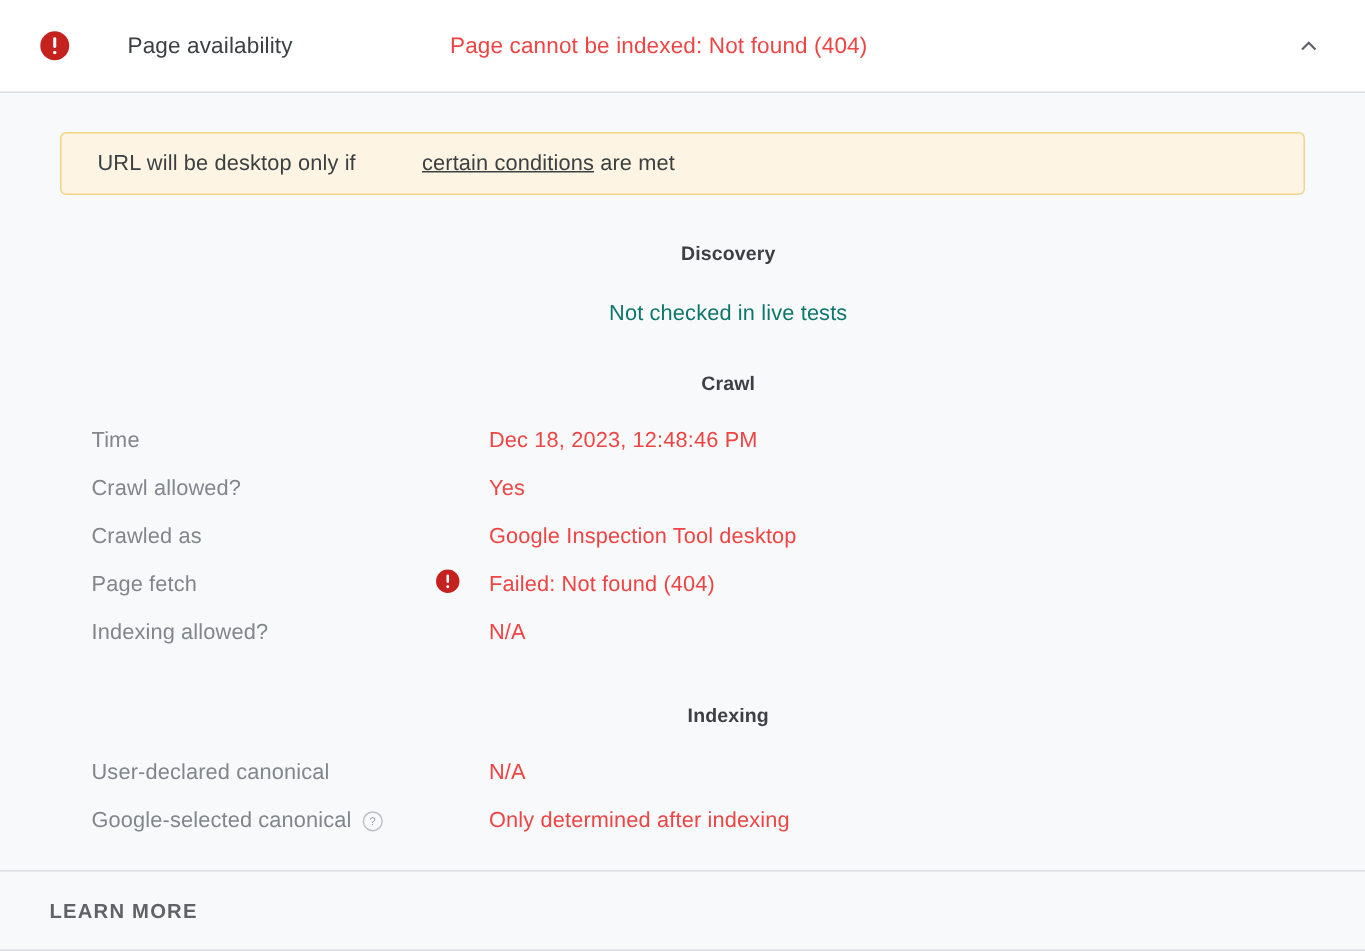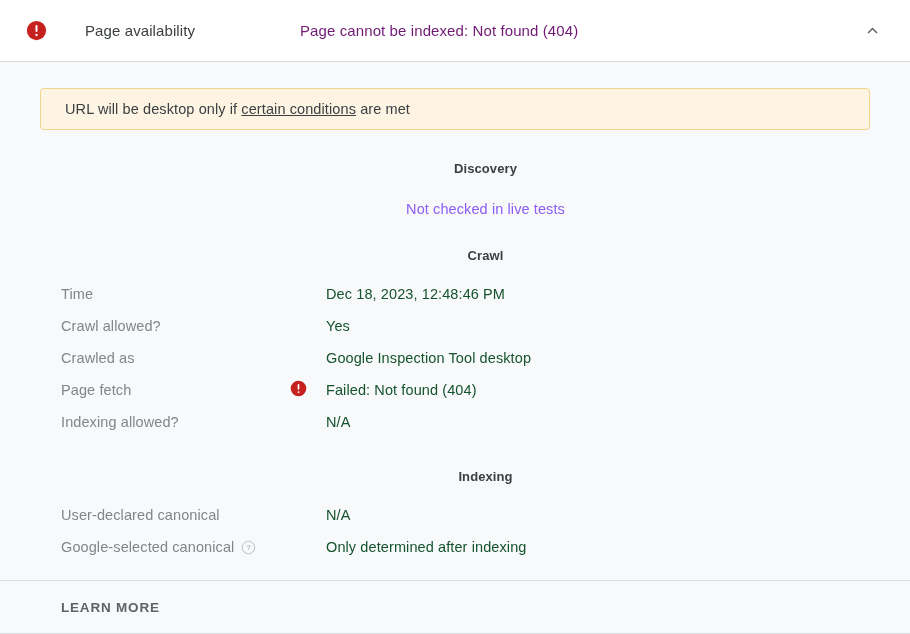--- a/index.html
+++ b/index.html
@@ -50,21 +50,21 @@
     font-size: 15px;
     color: #3c4043;
     margin-left: 37px;
     width: 215px;
     flex: 0 0 auto;
     white-space: nowrap;
     letter-spacing: .1px;
   }
   .header-status {
     font-size: 15px;
-    color: #701a75;
+    color: #ef4444;
     flex: 1 1 auto;
     white-space: nowrap;
     letter-spacing: .1px;
   }
   .collapse-btn {
     width: 48px;
     height: 48px;
     margin-right: 14px;
     display: flex;
     align-items: center;
@@ -96,38 +96,39 @@
   }
   .notice-text {
     font-size: 14.5px;
     color: #3c4043;
     letter-spacing: .1px;
   }
   .notice-link {
     color: #3c4043;
     text-decoration: underline;
     cursor: pointer;
+    margin-left: 40px;
   }
 
   .section {
     padding: 0 0 0 61px;
     text-align: center;
   }
   .section-title {
     font-size: 13px;
     font-weight: bold;
     color: #3c4043;
     letter-spacing: .1px;
   }
   .section-gap-discovery { margin-top: 31px; }
   .section-gap { margin-top: 31px; }
 
   .plain-line {
     font-size: 14.5px;
-    color: #8b5cf6;
+    color: #0f766e;
     margin-top: 25px;
     letter-spacing: .1px;
   }
 
   .kv-table {
     margin-top: 15px;
   }
   .kv-row {
     display: flex;
     align-items: center;
@@ -143,41 +144,41 @@
     letter-spacing: .1px;
   }
   .kv-status-cell {
     width: 36px;
     flex: 0 0 auto;
     display: flex;
     align-items: center;
   }
   .kv-value {
     font-size: 14.5px;
-    color: #14532d;
+    color: #ef4444;
     letter-spacing: .1px;
     white-space: nowrap;
   }
   .help-icon {
     margin-left: 7px;
     display: inline-flex;
     align-items: center;
     cursor: pointer;
   }
 
   
   .panel-footer {
     height: 54px;
     min-height: 54px;
     border-top: 1px solid #dadce0;
     border-bottom: 1px solid #dadce0;
     background: #f8f9fa;
     display: flex;
     align-items: center;
-    padding-left: 61px;
+    padding-left: 33px;
     box-sizing: border-box;
   }
   .learn-more {
     font-size: 13.5px;
     font-weight: bold;
     color: #5f6368;
     letter-spacing: .8px;
     cursor: pointer;
   }
 </style>

